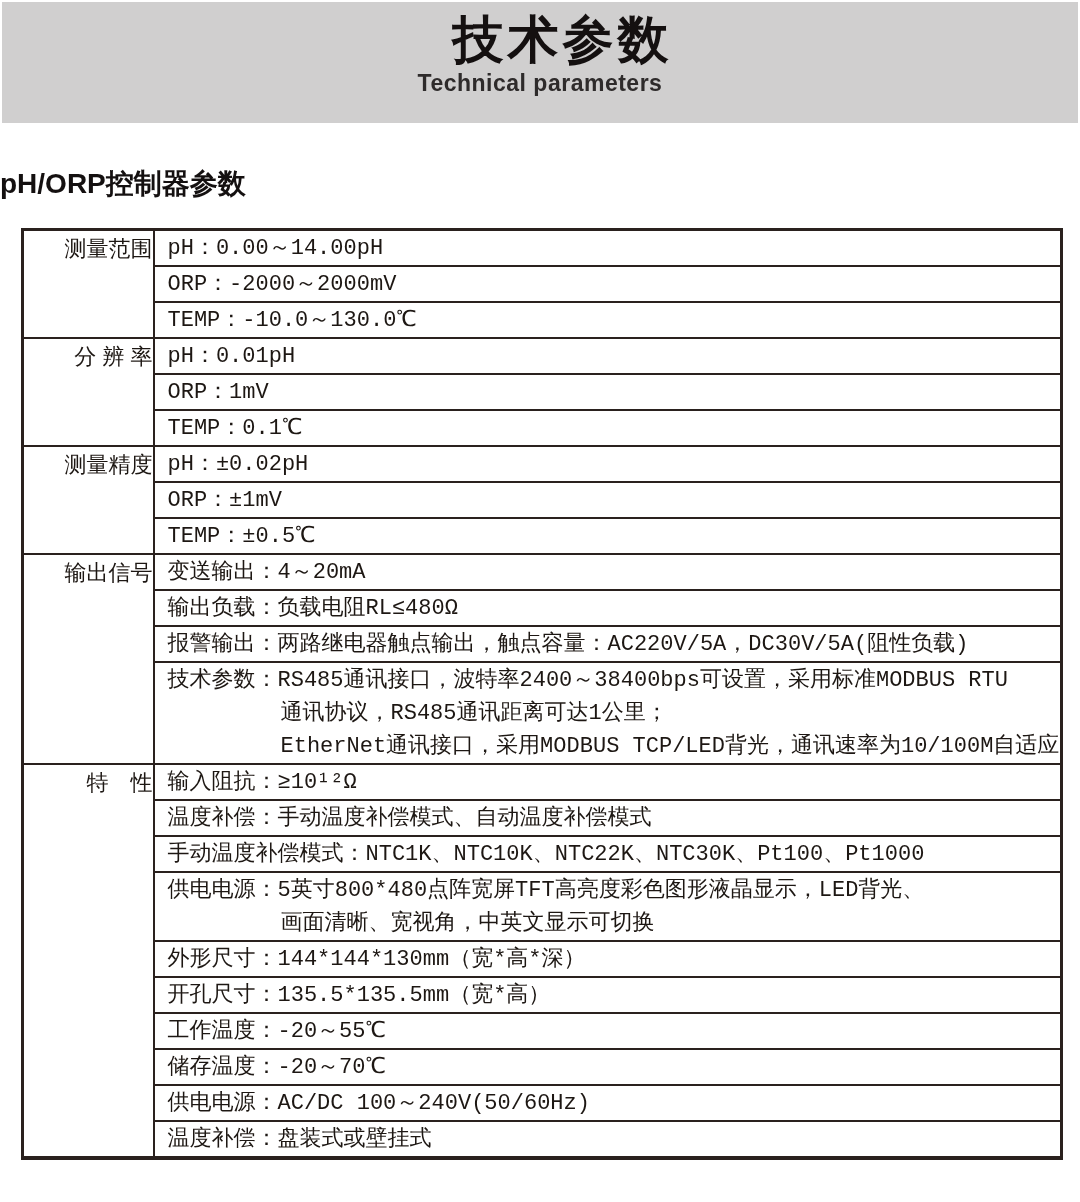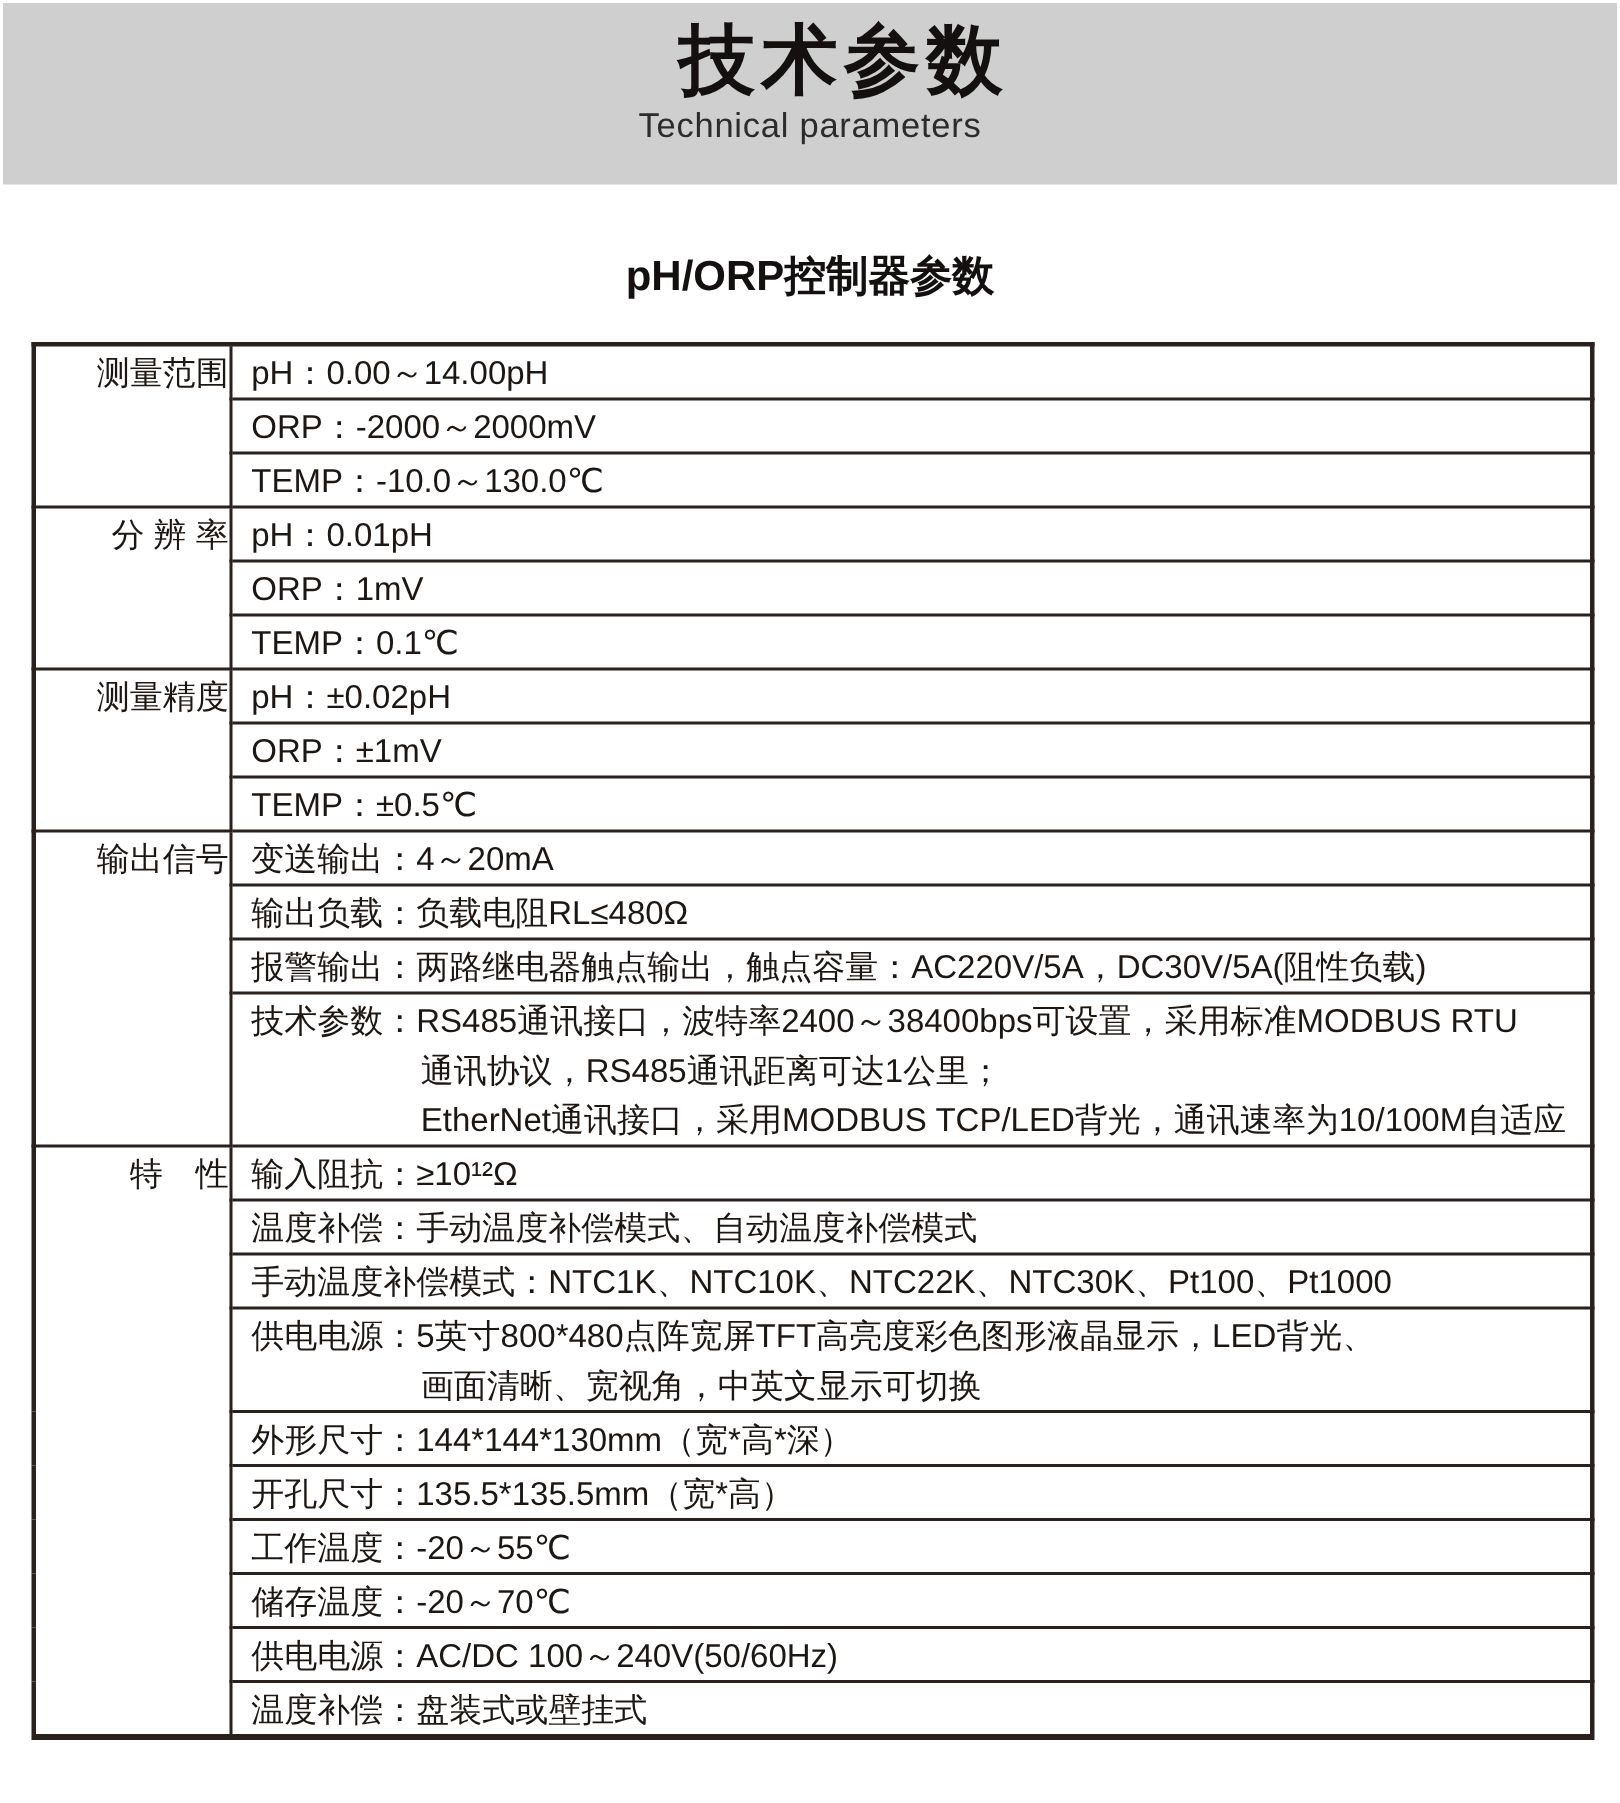--- a/index.html
+++ b/index.html
@@ -25,33 +25,33 @@
     padding-top: 8px;
     font-size: 51px;
     font-weight: 700;
     letter-spacing: 4px;
     color: #141010;
     line-height: 60px;
     padding-left: 45px;
   }
   .banner-subtitle {
     font-size: 23px;
-    font-weight: 400;
+    font-weight: 700;
     letter-spacing: 0.5px;
     color: #2e2b2b;
     line-height: 26px;
   }
 
   
   .section-title {
     position: absolute;
     top: 165px;
     left: 0;
     width: 100%;
-    text-align: center;
+    text-align: left;
     font-size: 28px;
     font-weight: 700;
     color: #141010;
   }
 
   
   table.spec {
     position: absolute;
     left: 21px;
     top: 228px;
@@ -71,21 +71,21 @@
   td.cat {
     width: 131px;
     text-align: right;
     padding-top: 1px;
   }
   td.cat .cat-label {
     display: inline-block;
     line-height: 33px;
     white-space: pre;
   }
-  td.val { padding: 1px 8px 0 13px; }
+  td.val { padding: 1px 8px 0 13px; font-family: Liberation Mono, monospace; }
   td.val .line {
     line-height: 33px;
     white-space: nowrap;
   }
   td.val .line.cont { padding-left: 113px; }
 </style>
 </head>
 <body>
 
 <div class="page">

